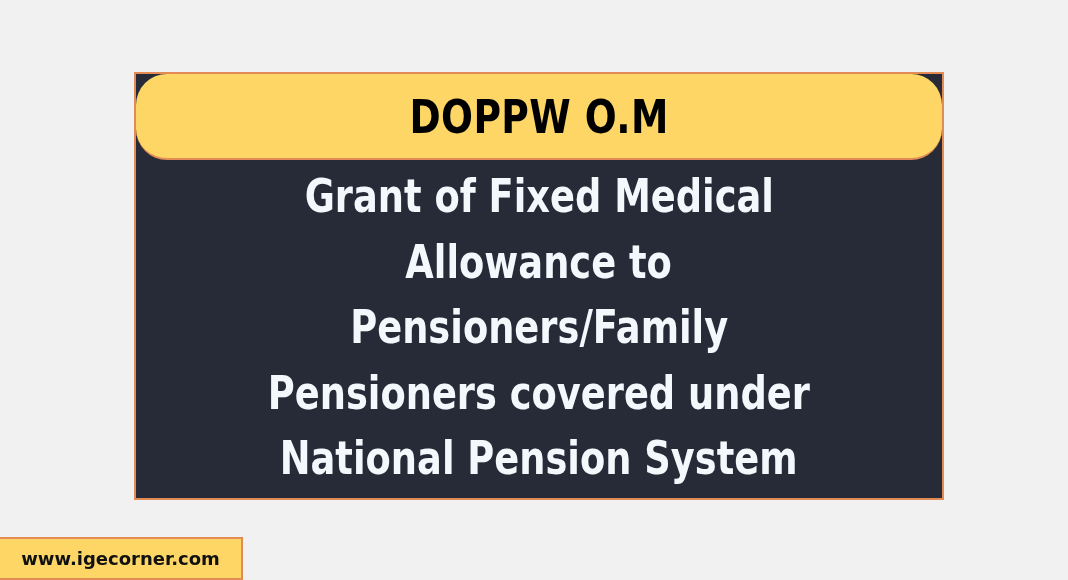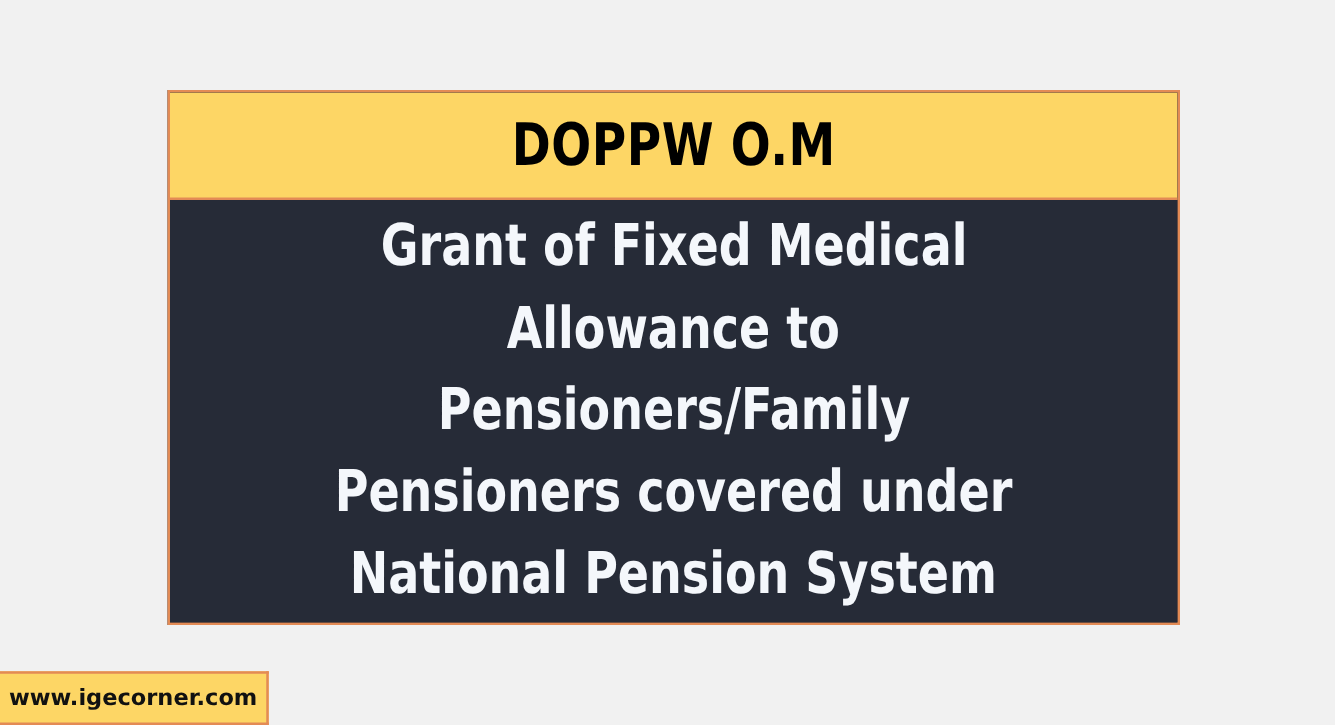--- a/index.html
+++ b/index.html
@@ -33,20 +33,21 @@
   
   #banner-header {
     background: #fdd665;
     height: 86px;
     flex: 0 0 86px;
     display: flex;
     align-items: center;
     justify-content: center;
     border-bottom: 2px solid #e38b55;
     box-sizing: border-box;
+    border-radius: 31px;
   }
   #banner-header-title {
     color: #000000;
     font-family: "DejaVu Sans", sans-serif;
     font-size: 47px;
     font-weight: 700;
     letter-spacing: 0.5px;
     line-height: 1;
     text-align: center;
     transform: scaleX(0.80);
@@ -75,21 +76,21 @@
     white-space: nowrap;
     transform: scaleX(0.80);
     transform-origin: center center;
   }
 
   
   #watermark {
     position: absolute;
     left: 0px;
     top: 537px;
-    width: 215px;
+    width: 243px;
     height: 43px;
     box-sizing: border-box;
     background: #fdd665;
     border: 2px solid #e38b55;
     border-left: none;
     display: flex;
     align-items: center;
     justify-content: center;
   }
   #watermark-text {

